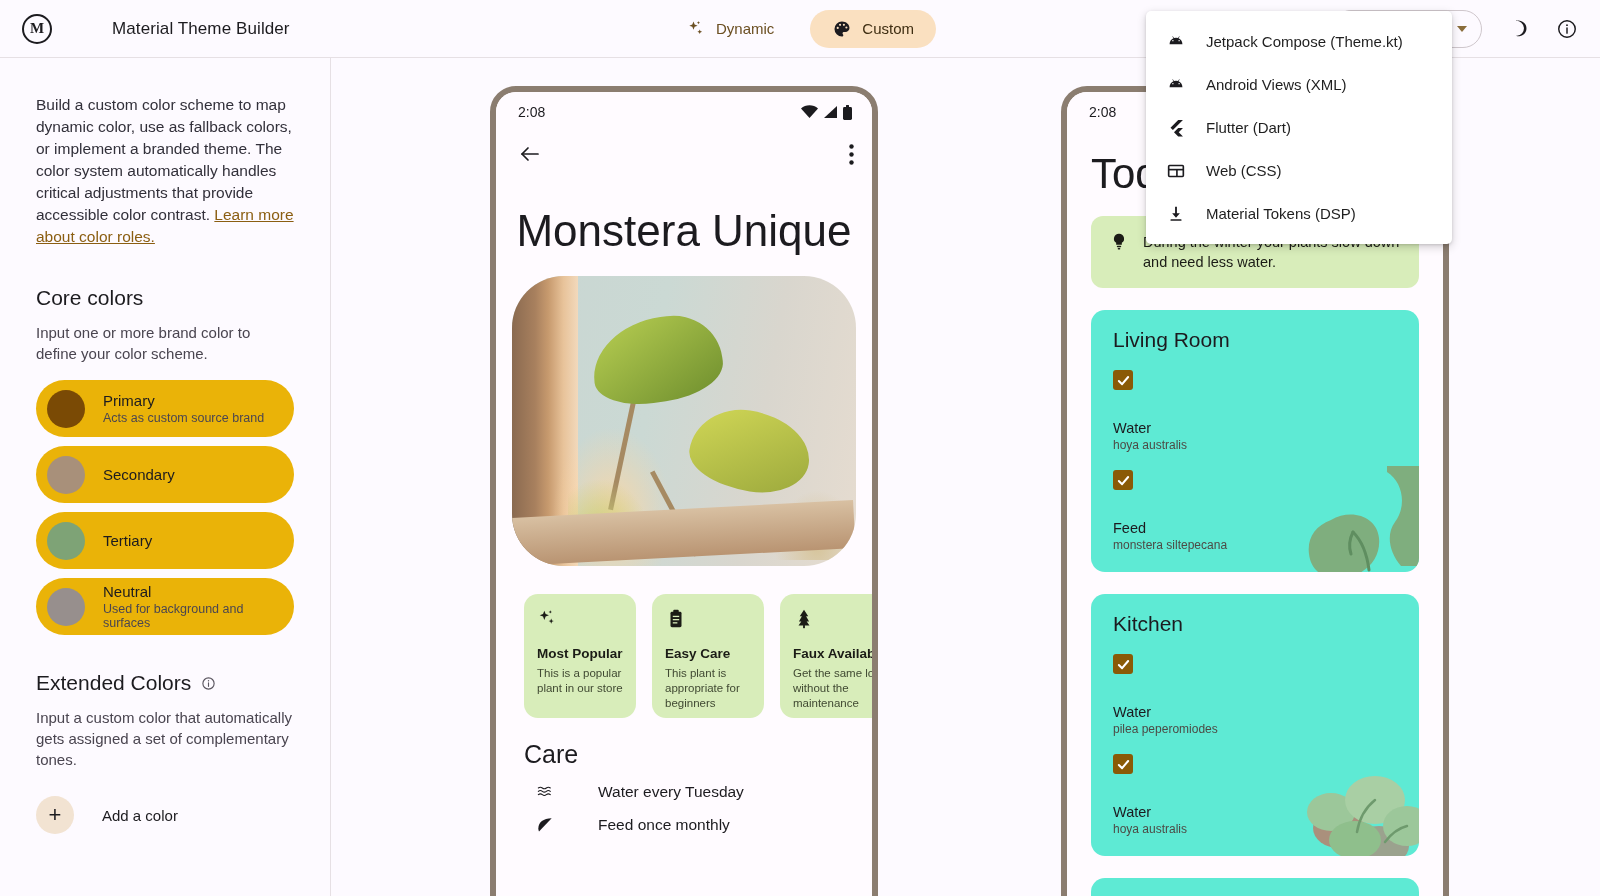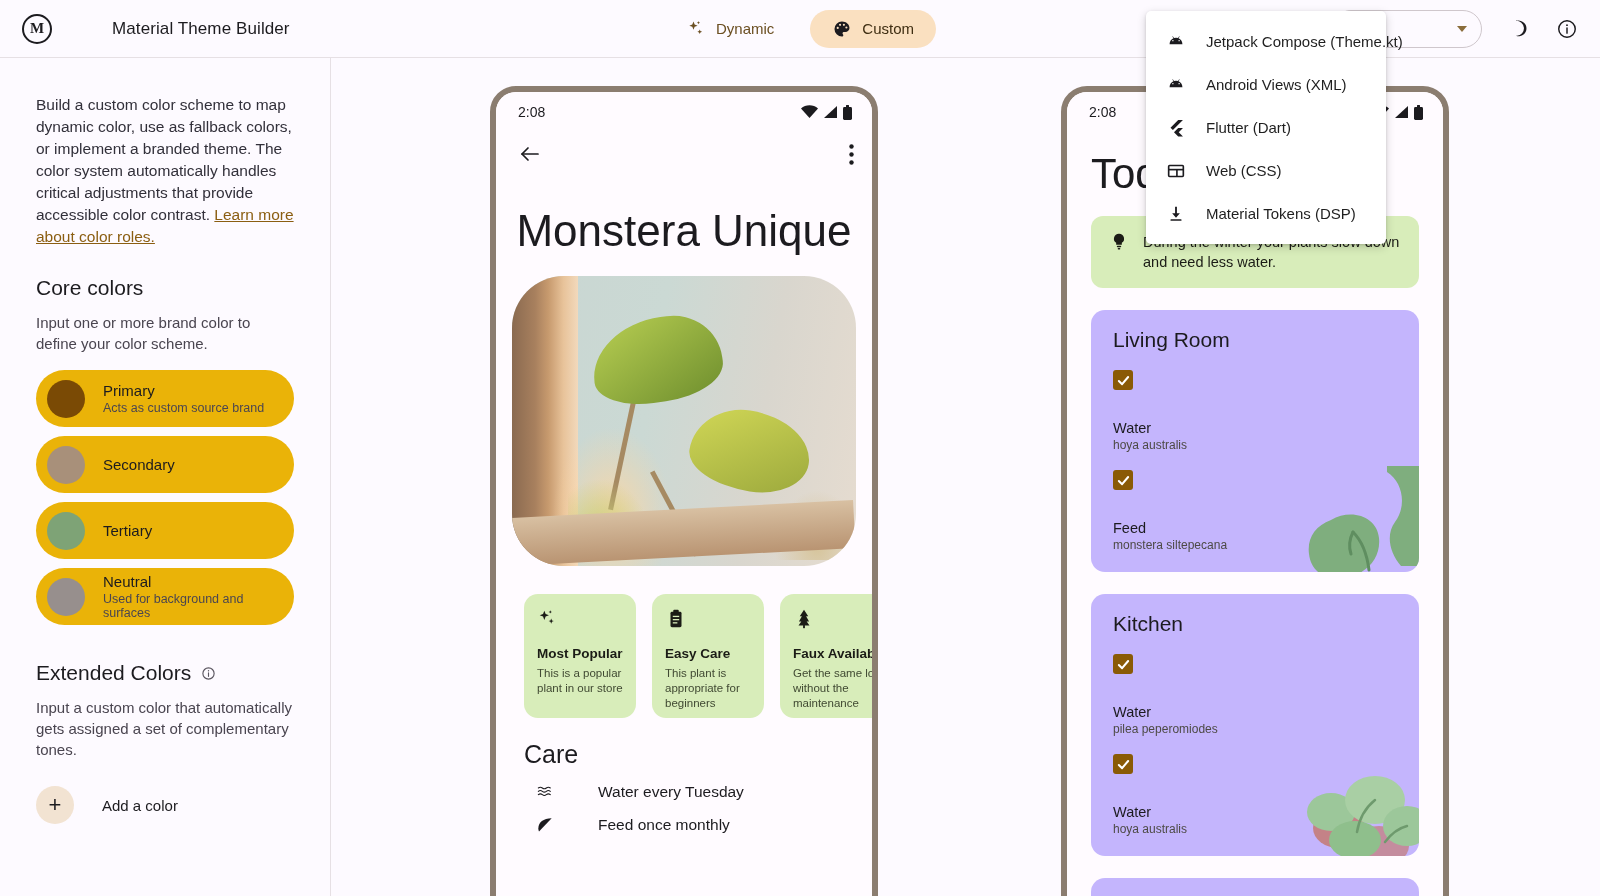--- a/index.html
+++ b/index.html
@@ -51,41 +51,41 @@
     display: flex; align-items: center; justify-content: flex-end;
     padding-right: 14px; cursor: pointer;
   }
   .caret { width: 0; height: 0; border-left: 5px solid transparent;
            border-right: 5px solid transparent; border-top: 6px solid #8A6D3B; }
   .icon-btn { width: 30px; height: 30px; display: flex; align-items: center;
               justify-content: center; cursor: pointer; }
 
   
   .menu {
-    position: absolute; left: 1146px; top: 11px; width: 240px;
+    position: absolute; left: 1146px; top: 11px; width: 306px;
     background: #FFFFFF; border-radius: 5px;
     box-shadow: 0 3px 10px rgba(0,0,0,.18), 0 1px 3px rgba(0,0,0,.12);
     padding: 9px 0; z-index: 50;
   }
   .menu-item {
     display: flex; align-items: center; gap: 18px;
     height: 43px; padding: 0 20px 0 18px; cursor: pointer;
     font-size: 15px; color: #1F1F1F; white-space: nowrap;
   }
   .menu-ico { width: 24px; display: flex; align-items: center; justify-content: center; flex: 0 0 24px; }
 
   
   .sidebar {
     position: absolute; left: 0; top: 58px; width: 331px; height: 838px;
     border-right: 1px solid #E6E0E4; background: #FDFAFF;
     padding: 36px 36px 0 36px;
   }
   .intro { font-size: 15.5px; line-height: 22px; color: #32303A; }
   .intro a { color: #8B5E12; text-decoration: underline; }
-  .sec-title { font-size: 21px; color: #1C1B1F; margin-top: 28px; }
+  .sec-title { font-size: 21px; color: #1C1B1F; margin-top: 38px; }
   .sec-sub { font-size: 15px; line-height: 21px; color: #4A4550; margin-top: 12px; }
 
   .swatch-list { margin-top: 16px; display: flex; flex-direction: column; gap: 9px; }
   .swatch-row {
     height: 57px; border-radius: 29px; background: #eab308;
     display: flex; align-items: center; gap: 18px; padding-left: 11px; cursor: pointer;
   }
   .dot { width: 38px; height: 38px; border-radius: 50%; flex: 0 0 38px; }
   .sw-text { display: flex; flex-direction: column; justify-content: center; gap: 2px; }
   .sw-name { font-size: 15px; color: #1C1B1F; }
@@ -169,21 +169,21 @@
 
   
   .today-title { font-size: 42px; color: #1C1B1F; padding: 18px 0 0 24px; }
   .tip {
     margin: 18px 24px 0; background: #D8EDBA; border-radius: 12px;
     display: flex; gap: 14px; padding: 16px 16px 16px 18px;
   }
   .tip-text { font-size: 14.5px; line-height: 20px; color: #1B1C16; }
 
   .room-card {
-    margin: 22px 24px 0; background: #c4b5fd; border-radius: 14px;
+    margin: 22px 24px 0; background: #5eead4; border-radius: 14px;
     padding: 18px 20px 20px 22px; position: relative; overflow: hidden;
   }
   .room-name { font-size: 21px; color: #1C1B1F; }
   .task { display: flex; align-items: flex-start; gap: 30px; margin-top: 16px; position: relative; z-index: 2; flex-direction: column; }
   .cb {
     width: 20px; height: 20px; border-radius: 3px; background: #8A5A06; flex: 0 0 20px;
     display: flex; align-items: center; justify-content: center; margin-top: 2px; cursor: pointer;
   }
   .task-main { display: flex; flex-direction: column; gap: 2px; }
   .task-title { font-size: 14.5px; color: #1C1B1F; }

